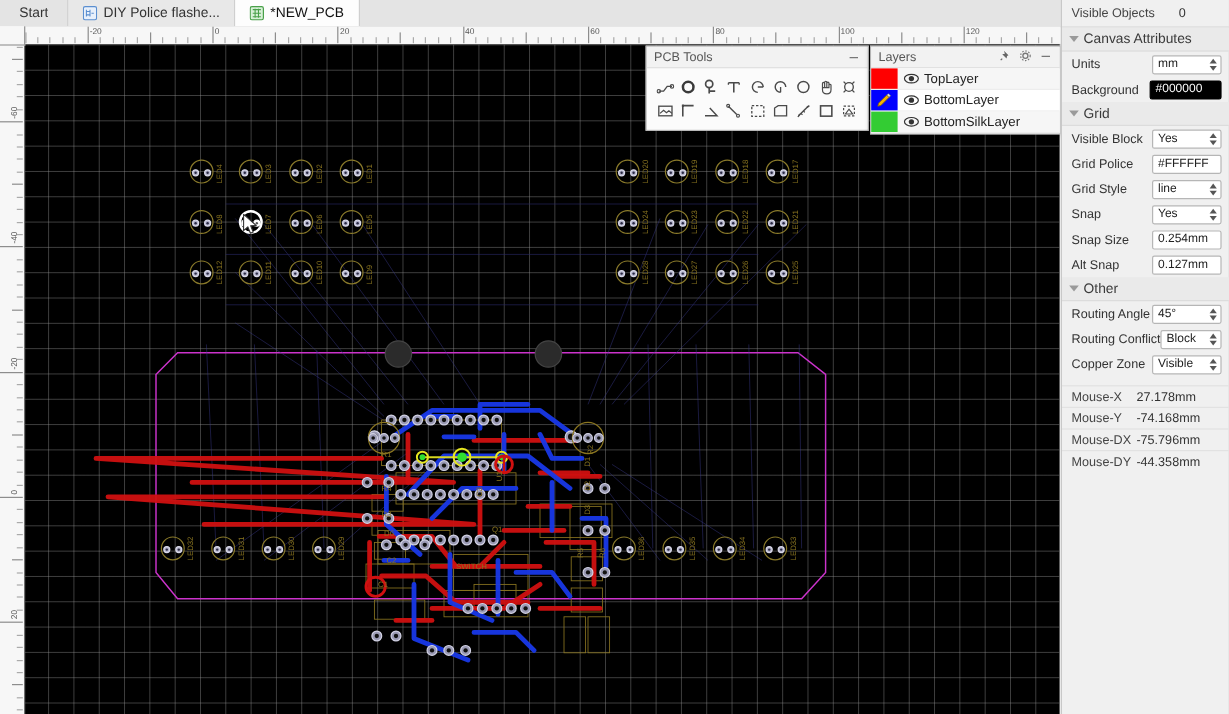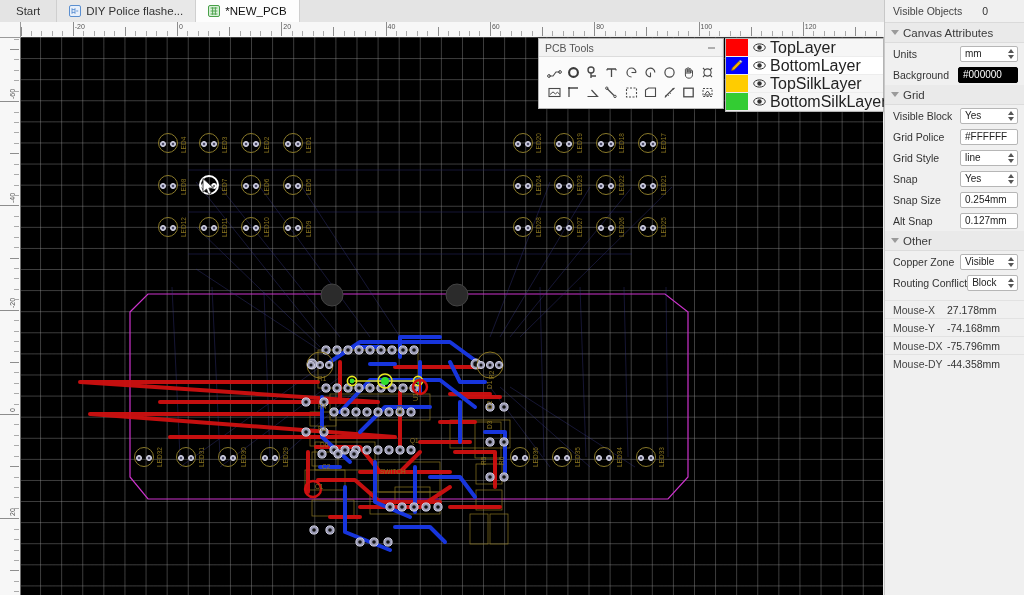--- a/index.html
+++ b/index.html
@@ -77,21 +77,21 @@
   .toolrow{display:flex;justify-content:space-between;align-items:center;height:20px;}
   .tool{width:17px;height:17px;display:flex;align-items:center;justify-content:center;color:#4a4a4a;}
 
   #layers{left:725px;top:38px;width:157px;}
   .layerlist{background:#fff;}
   .layerrow{display:flex;align-items:center;height:17px;border-bottom:1px solid #ededed;background:#f6f6f6;}
   .layerrow.hl{background:#ffffff;}
   .swatch{width:22px;height:17px;flex:0 0 auto;position:relative;}
   .swatch .pencil{position:absolute;left:4px;top:3px;}
   .eye{width:22px;display:flex;align-items:center;justify-content:center;color:#333;flex:0 0 auto;}
-  .lname{font-size:16px;color:#222;}
+  .lname{font-size:11px;color:#222;}
 
   
   .props{position:absolute;left:884px;top:0;width:140px;height:595px;
     background:#f0f0f0;border-left:1px solid #c8c8c8;box-sizing:border-box;}
   .selrow{display:flex;align-items:center;height:22px;padding:0 8px;
     border-bottom:1px solid #dadada;font-size:10.5px;color:#444;}
   .selrow .v{margin-left:20px;color:#333;}
   .grouphd{display:flex;align-items:center;gap:4px;height:19px;padding:0 6px;
     background:#eaeaea;border-bottom:1px solid #dcdcdc;font-size:11.5px;color:#3a3a3a;}
   .tri{width:0;height:0;border-left:4px solid transparent;border-right:4px solid transparent;
@@ -1054,20 +1054,36 @@
             <svg width="15" height="15" viewBox="0 0 15 15">
               <path d="M3 3.5h9v8H3z" fill="none" stroke="#4a4a4a" stroke-width="1" stroke-dasharray="2 1.4"></path>
               <path d="M4.5 10l3-4 3 4z" fill="none" stroke="#4a4a4a" stroke-width="1"></path>
             </svg>
           </span>
       </div>
     </div>
   </div>
 
   <div class="panel" id="layers">
+    <div class="panel-hd">
+      <span class="ttl">Layers</span>
+      <span class="hicons">
+        <span><svg width="10" height="10" viewBox="0 0 10 10">
+              <path d="M3.6 1.2l3.8 3.8-1.2.6-.4 2.2L2.2 4.2l2.2-.4z" fill="#666"></path>
+              <path d="M2.2 7.8L0.9 9.1" stroke="#666" stroke-width="1"></path>
+            </svg></span>
+        <span><svg width="11" height="11" viewBox="0 0 11 11">
+              <circle cx="5.5" cy="5.5" r="2.1" fill="none" stroke="#777" stroke-width="1.1"></circle>
+              <circle cx="5.5" cy="5.5" r="4" fill="none" stroke="#777" stroke-width="1" stroke-dasharray="1.3 1.3"></circle>
+            </svg></span>
+        <span><svg width="11" height="11" viewBox="0 0 11 11">
+              <path d="M2 6h7" stroke="#777" stroke-width="1.1"></path>
+            </svg></span>
+      </span>
+    </div>
     <div class="layerlist" id="layerlist">
         <div class="layerrow">
           <div class="swatch" style="background: rgb(255, 0, 0);"></div>
           <div class="eye">
             <svg width="13" height="9" viewBox="0 0 13 9">
               <ellipse cx="6.5" cy="4.5" rx="5.8" ry="3.6" fill="none" stroke="#333" stroke-width="1"></ellipse>
               <circle cx="6.5" cy="4.5" r="2.2" fill="#333"></circle>
             </svg>
           </div>
           <div class="lname">TopLayer</div>
@@ -1079,30 +1095,20 @@
                 <path d="M9 1.2l1.9 1.9 1.3-1.3-1.9-1.9z" fill="#ddd" stroke="#777" stroke-width=".6"></path>
               </svg></span>
           </div>
           <div class="eye">
             <svg width="13" height="9" viewBox="0 0 13 9">
               <ellipse cx="6.5" cy="4.5" rx="5.8" ry="3.6" fill="none" stroke="#333" stroke-width="1"></ellipse>
               <circle cx="6.5" cy="4.5" r="2.2" fill="#333"></circle>
             </svg>
           </div>
           <div class="lname">BottomLayer</div>
-        </div>
-        <div class="layerrow">
-          <div class="swatch" style="background: rgb(255, 204, 0);"></div>
-          <div class="eye">
-            <svg width="13" height="9" viewBox="0 0 13 9">
-              <ellipse cx="6.5" cy="4.5" rx="5.8" ry="3.6" fill="none" stroke="#333" stroke-width="1"></ellipse>
-              <circle cx="6.5" cy="4.5" r="2.2" fill="#333"></circle>
-            </svg>
-          </div>
-          <div class="lname">TopSilkLayer</div>
         </div>
         <div class="layerrow">
           <div class="swatch" style="background: rgb(51, 204, 51);"></div>
           <div class="eye">
             <svg width="13" height="9" viewBox="0 0 13 9">
               <ellipse cx="6.5" cy="4.5" rx="5.8" ry="3.6" fill="none" stroke="#333" stroke-width="1"></ellipse>
               <circle cx="6.5" cy="4.5" r="2.2" fill="#333"></circle>
             </svg>
           </div>
           <div class="lname">BottomSilkLayer</div>
@@ -1193,39 +1199,49 @@
           </span>
         </div>
       </div>
 
     <div class="grouphd">
       <span class="tri"></span>
       <span>Other</span>
     </div>
     <div id="grp-other">
         <div class="prow">
-          <span class="k">Copper Zone</span>
+          <span class="k">Routing Angle</span>
           <span class="ctl sel">
-            <span>Visible</span>
+            <span>45°</span>
             <span class="arrows">
               <span class="chevu"></span>
               <span class="chevd"></span>
             </span>
           </span>
         </div>
         <div class="prow">
           <span class="k">Routing Conflict</span>
           <span class="ctl sel">
             <span>Block</span>
             <span class="arrows">
               <span class="chevu"></span>
               <span class="chevd"></span>
             </span>
           </span>
         </div>
+        <div class="prow">
+          <span class="k">Copper Zone</span>
+          <span class="ctl sel">
+            <span>Visible</span>
+            <span class="arrows">
+              <span class="chevu"></span>
+              <span class="chevd"></span>
+            </span>
+          </span>
+        </div>
       </div>
 
     <div class="sep"></div>
     <div id="grp-mouse">
         <div class="msrow">
           <span class="k">Mouse-X</span>
           <span class="v">27.178mm</span>
         </div>
         <div class="msrow">
           <span class="k">Mouse-Y</span>

